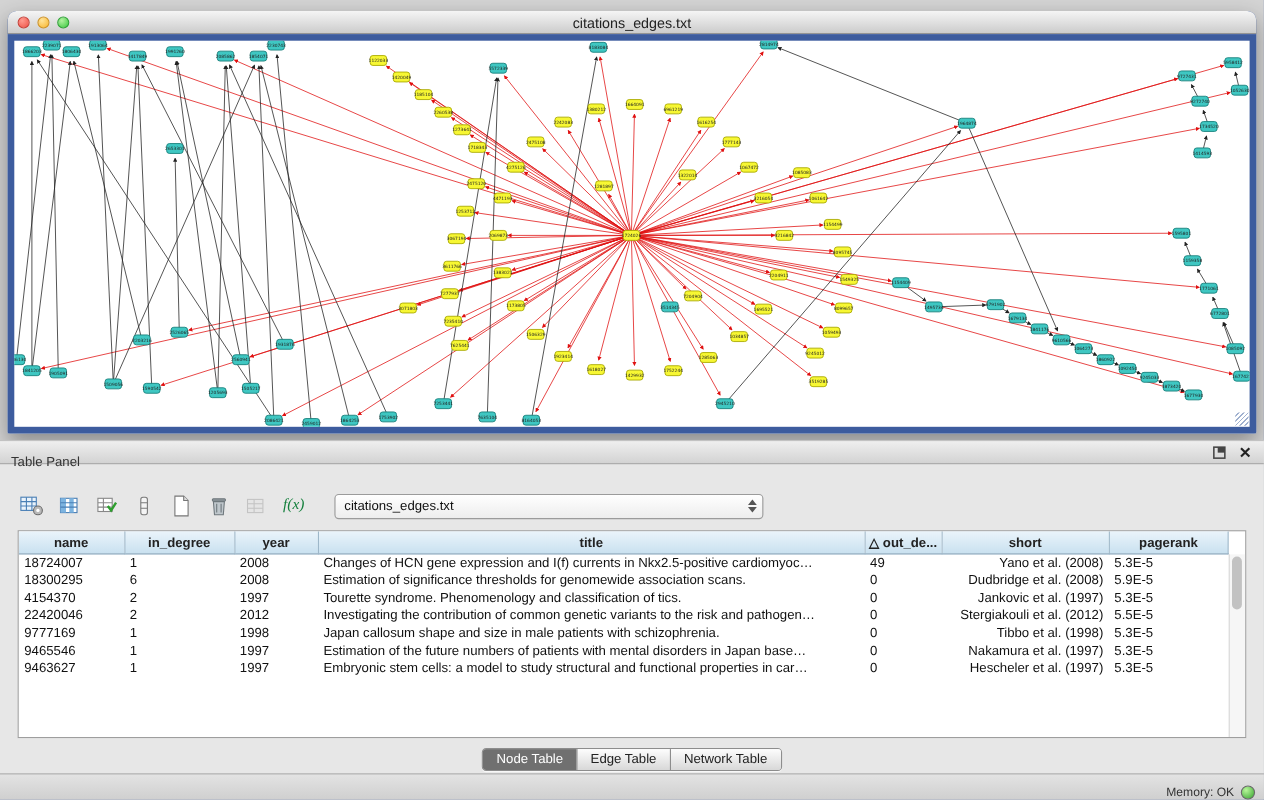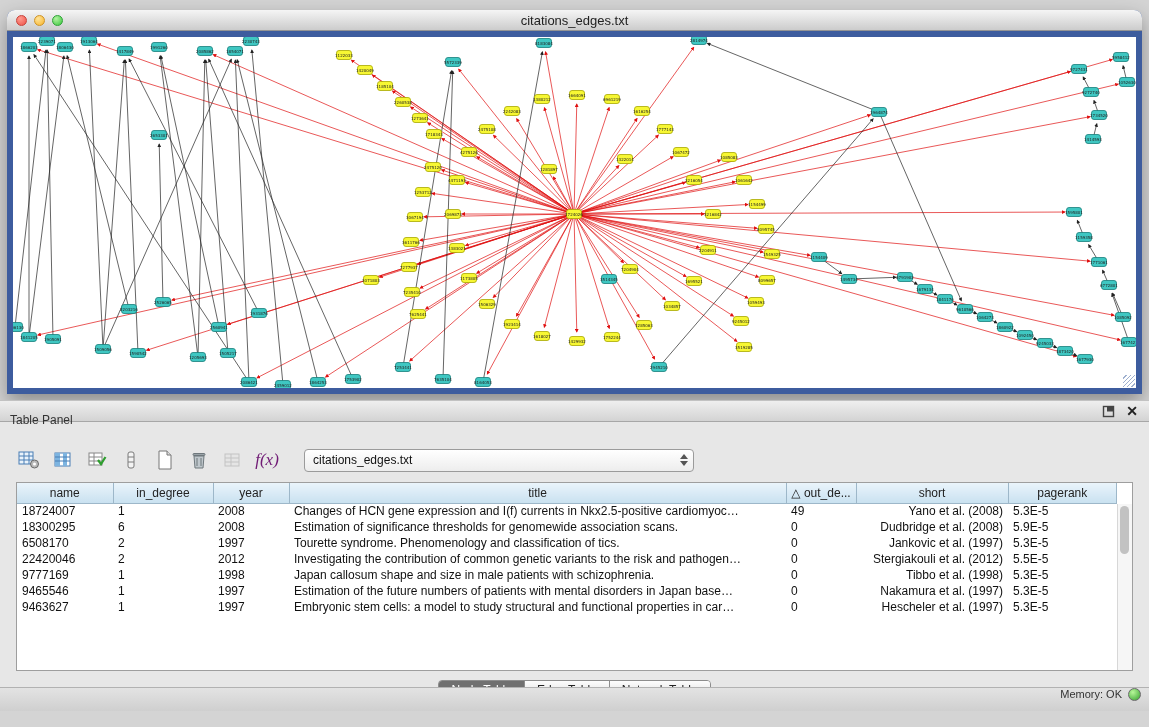--- a/index.html
+++ b/index.html
@@ -30,52 +30,52 @@
     border-top:1px solid #c2c2c2; border-bottom:1px solid #a7a7a7;
     display:flex; align-items:center; padding:0 10px; }
   .panel-header .ph-title { font-size:12px; color:#333;margin-top:18px; }
   .panel-header .ph-icons { margin-left:auto; display:flex; align-items:center; gap:10px; }
   .ph-icon { width:14px; height:14px; display:flex; align-items:center; justify-content:center; cursor:default; }
   .ph-close { font-size:14px; font-weight:bold; color:#222; line-height:14px; }
 
   .toolbar { display:flex; align-items:center; margin:26px 0 10px 16px; gap:8px; }
   .tb-icon { width:26px; height:24px; display:flex; align-items:center; justify-content:center; }
   .tb-icon svg { display:block; }
-  .fx { font-size:17px; font-style:italic; color:#701a75; font-family:"Liberation Serif", serif; }
+  .fx { font-size:14px; font-style:italic; color:#15803d; font-family:"Liberation Serif", serif; }
 
   .combo { margin-left:16px; width:390px; height:23px; border:1px solid #9b9b9b; border-radius:4px;
     background:linear-gradient(#ffffff,#ededed); display:flex; align-items:center; position:relative; }
   .combo .combo-text { font-size:12px; color:#111; padding-left:8px; }
   .combo .combo-arrows { position:absolute; right:5px; top:4px; display:flex; flex-direction:column; gap:2px; }
   .combo .arr-up { width:0; height:0; border-left:4px solid transparent; border-right:4px solid transparent; border-bottom:5px solid #555; }
   .combo .arr-dn { width:0; height:0; border-left:4px solid transparent; border-right:4px solid transparent; border-top:5px solid #555; }
 
   .table-wrap { margin:0 16px; border:1px solid #9e9e9e; background:#fff; height:189px; position:relative; overflow:hidden; }
   table.tbl { border-collapse:collapse; table-layout:fixed; width:calc(100% - 15px); }
-  table.tbl th { height:20px; font-size:12px; font-weight:normal; color:#222; text-align:center;
+  table.tbl th { height:20px; font-size:12px; font-weight:bold; color:#222; text-align:center;
     background:linear-gradient(#eaf4fb,#c9e1f0); border-right:1px solid #9db7c9; border-bottom:1px solid #9db7c9;
     overflow:hidden; white-space:nowrap; }
   table.tbl td { height:16px; font-size:12px; color:#111; padding:0 5px;
     overflow:hidden; white-space:nowrap; text-overflow:clip; }
   table.tbl td.c5 { text-align:right; }
   .vscroll { position:absolute; top:21px; right:0; bottom:0; width:15px; background:#f6f6f6; border-left:1px solid #d7d7d7; }
   .vthumb { position:absolute; top:2px; left:2px; width:9px; height:48px; border-radius:5px; background:#c2c2c2; }
 
   .tabs-row { display:flex; justify-content:center; margin-top:9px; }
   .seg-group { display:inline-flex; border:1px solid #8d8d8d; border-radius:4px; overflow:hidden;
     box-shadow:0 1px 0 rgba(255,255,255,.7); }
   .seg { font-size:12px; padding:2px 12px 3px; background:linear-gradient(#fdfdfd,#d8d8d8);
     border:none; border-left:1px solid #8d8d8d; color:#222; font-family:"Liberation Sans", sans-serif; }
   .seg:first-child { border-left:none; }
   .seg.active { background:#707070; color:#fff; }
 
   
-  #status-bar { position:absolute; left:0; bottom:16px; width:1149px; height:24px;
+  #status-bar { position:absolute; left:0; bottom:0; width:1149px; height:24px;
     background:linear-gradient(#e3e3e3,#cfcfcf); border-top:1px solid #b2b2b2;
-    display:flex; align-items:flex-start; justify-content:flex-end; padding:0 8px; gap:6px; }
+    display:flex; align-items:flex-end; justify-content:flex-end; padding:0 8px; gap:6px; }
   #status-bar .mem-label { font-size:11px; color:#333; }
   .led { width:13px; height:13px; border-radius:50%; border:1px solid #6a6a6a;
     background:radial-gradient(circle at 35% 30%, #b8f79a, #35a22f); }
 </style>
 </head>
 <body>
 
 <div id="graph-window">
   <div class="titlebar">
     <div class="lights">
@@ -769,21 +769,21 @@
           <tr>
             <td class="c0">18300295</td>
             <td class="c1">6</td>
             <td class="c2">2008</td>
             <td class="c3">Estimation of significance thresholds for genomewide association scans.</td>
             <td class="c4">0</td>
             <td class="c5">Dudbridge et al. (2008)</td>
             <td class="c6">5.9E-5</td>
           </tr>
           <tr>
-            <td class="c0">6508170</td>
+            <td class="c0">4154370</td>
             <td class="c1">2</td>
             <td class="c2">1997</td>
             <td class="c3">Tourette syndrome. Phenomenology and classification of tics.</td>
             <td class="c4">0</td>
             <td class="c5">Jankovic et al. (1997)</td>
             <td class="c6">5.3E-5</td>
           </tr>
           <tr>
             <td class="c0">22420046</td>
             <td class="c1">2</td>

